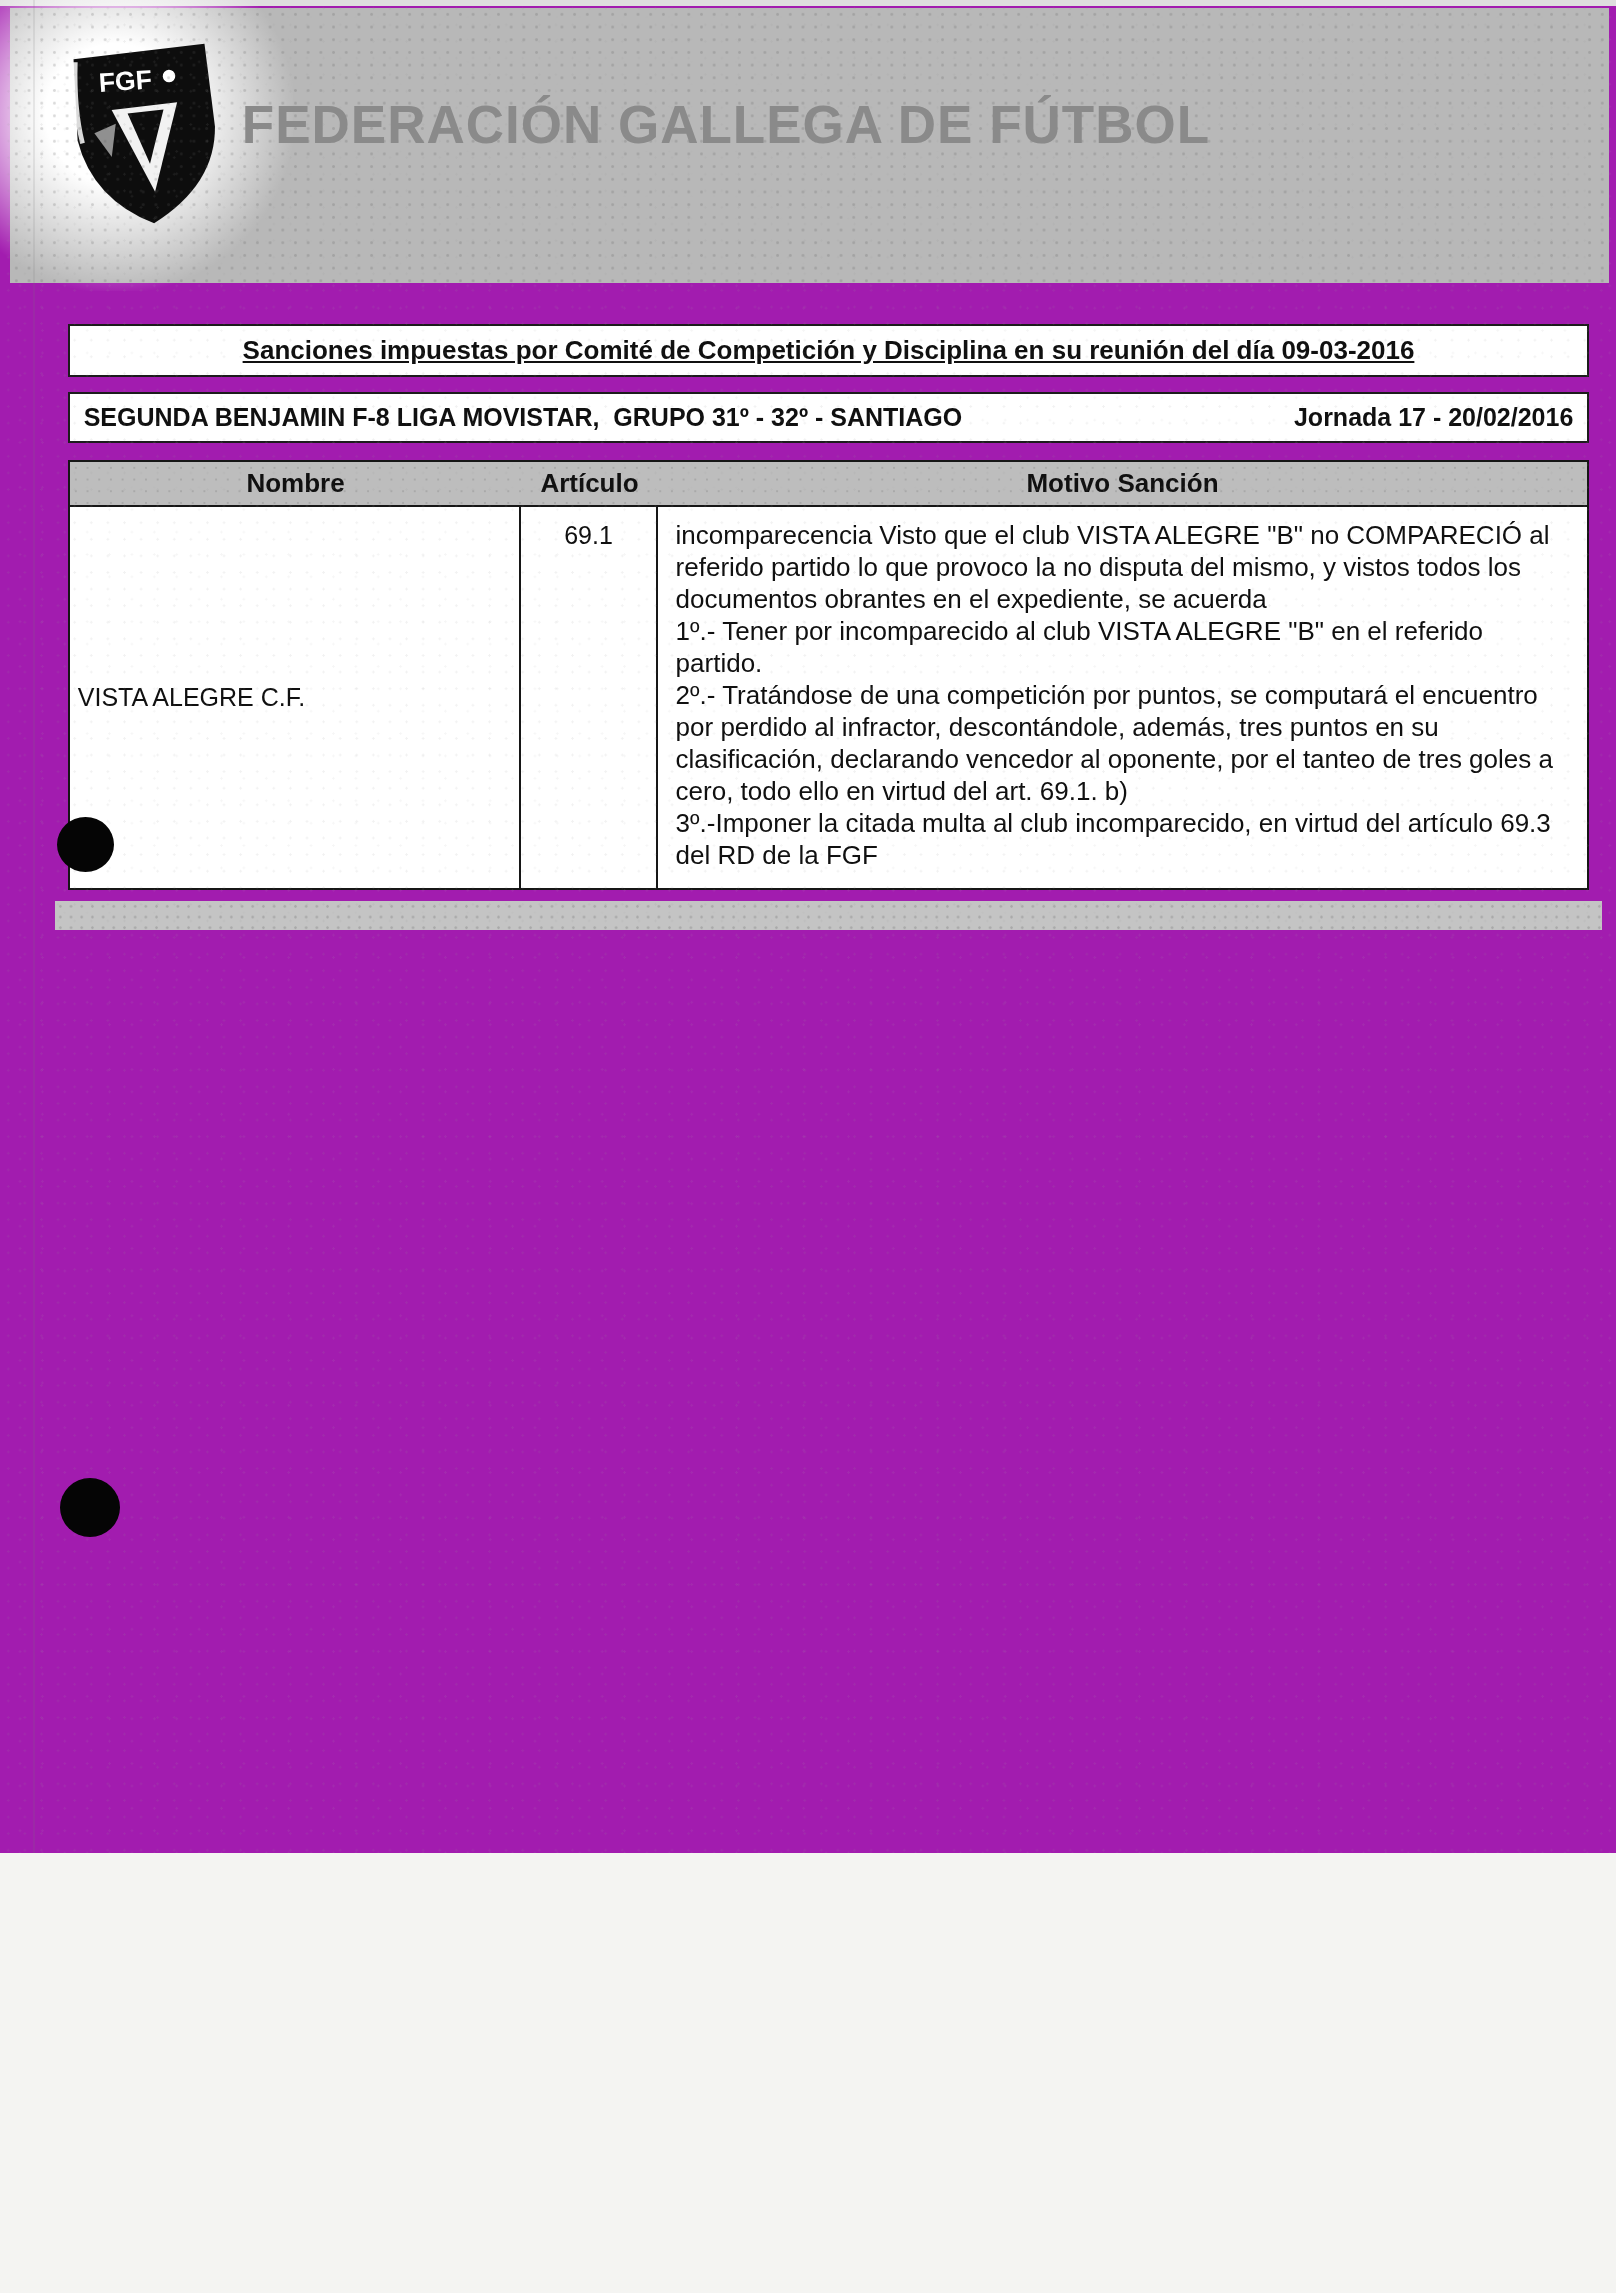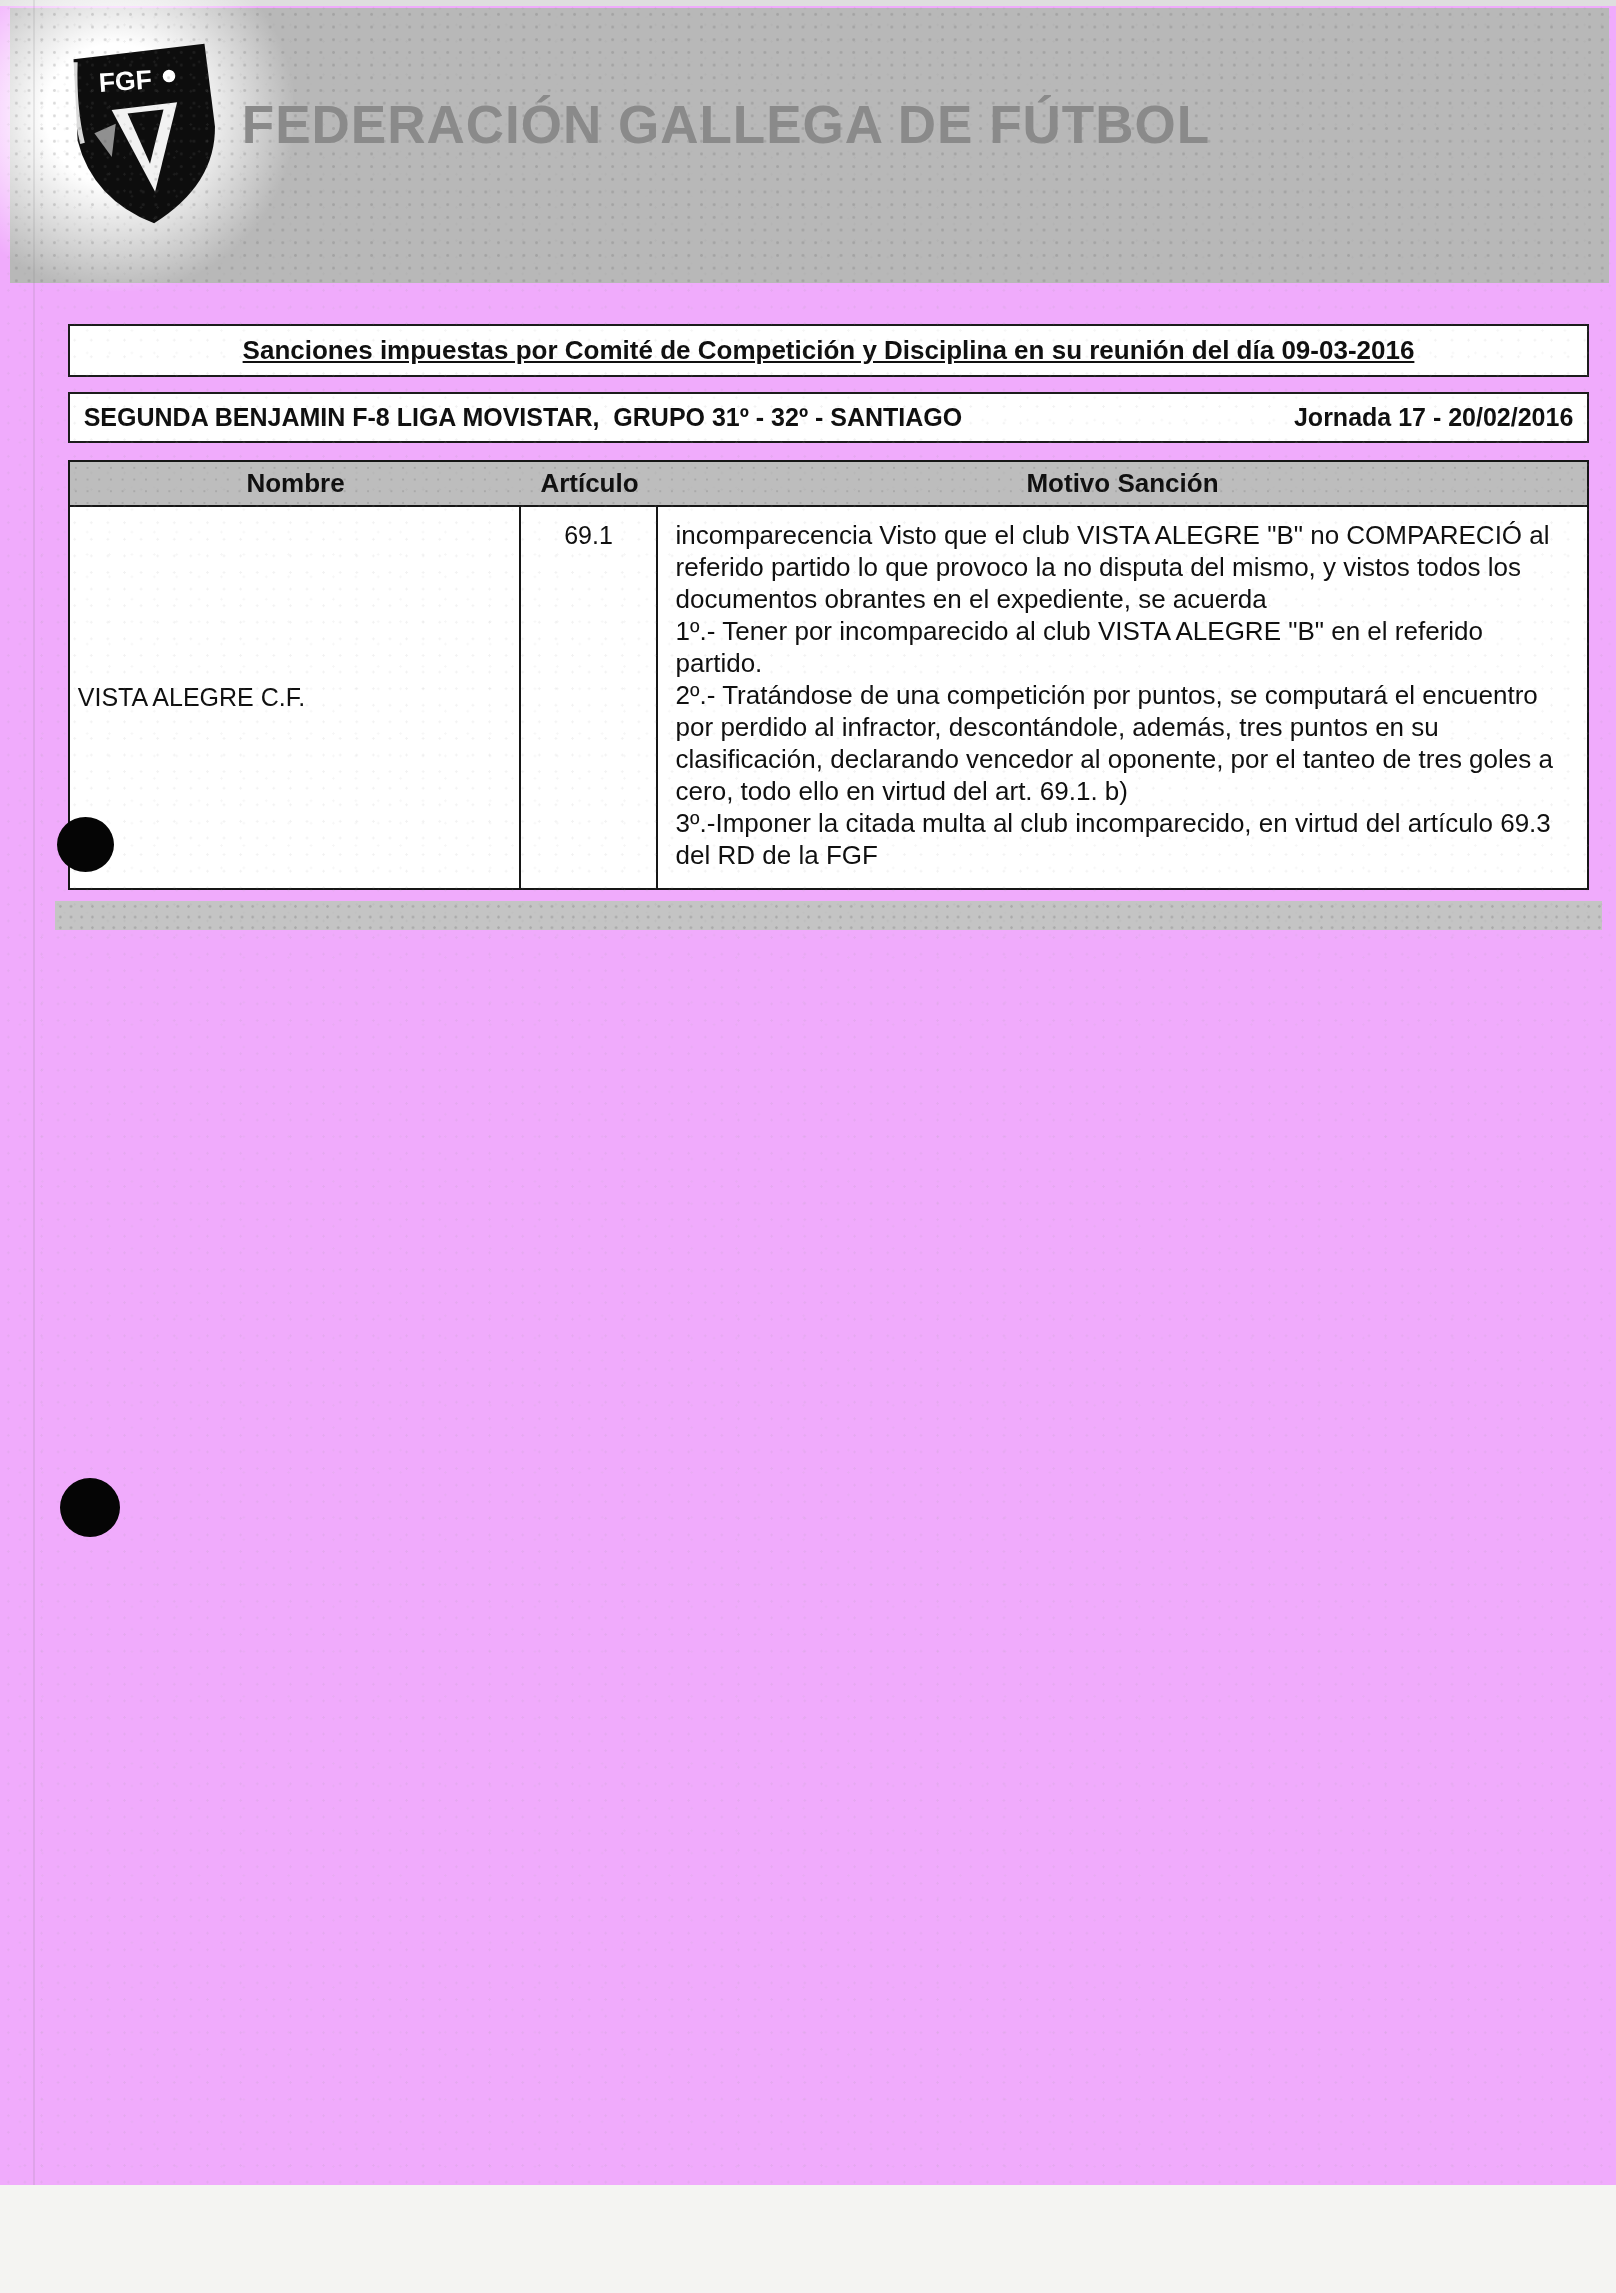--- a/index.html
+++ b/index.html
@@ -7,22 +7,22 @@
   html, body {
     width: 1617px;
     height: 2294px;
     font-family: "Liberation Sans", sans-serif;
     background: #f4f4f2;
   }
 
   .page {
     position: relative;
     width: 1617px;
-    height: 2185px;
-    background: #f0abfc;
+    height: 1853px;
+    background: #a21caf;
     overflow: hidden;
   }
 
   
   .speckle {
     position: absolute;
     inset: 0;
     background-image:
       radial-gradient(rgba(150,150,150,0.12) 1px, transparent 1.3px),
       radial-gradient(rgba(170,170,170,0.10) 1px, transparent 1.3px);

